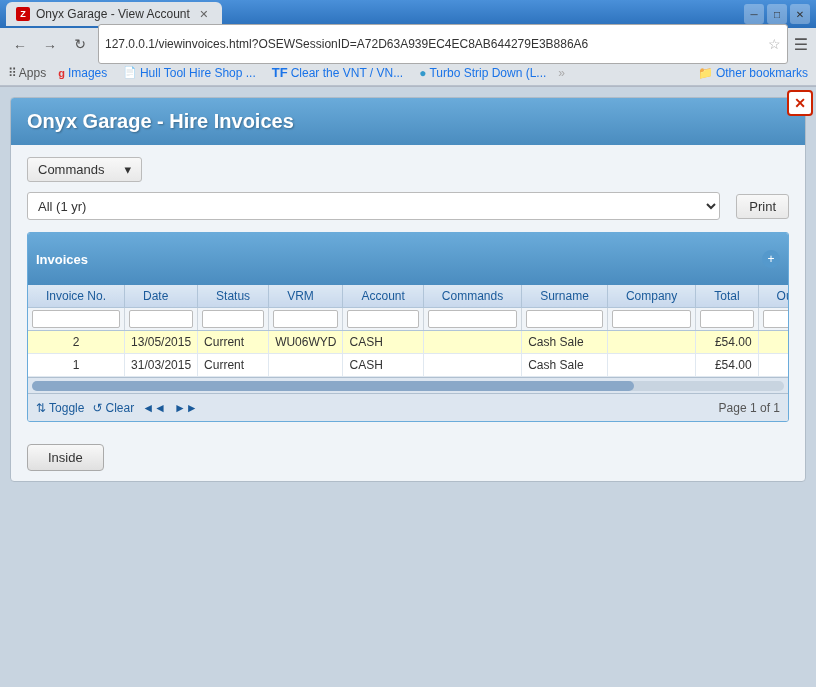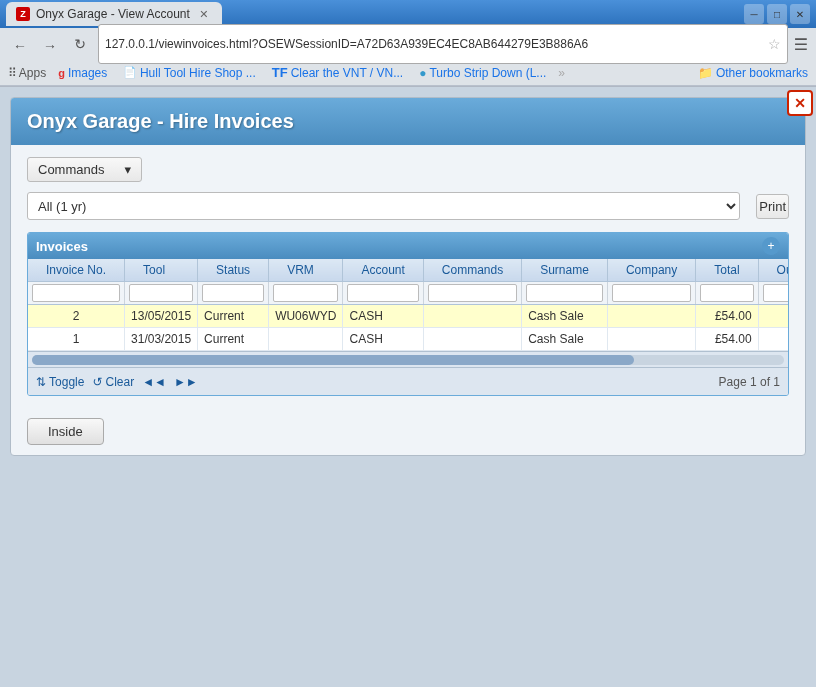--- a/index.html
+++ b/index.html
@@ -241,35 +241,35 @@
       padding: 0 6px;
       background: white;
       font-size: 13px;
       color: #333;
       cursor: pointer;
     }
     .print-btn {
       background: linear-gradient(to bottom, #f8f8f8, #e8e8e8);
       border: 1px solid #bbb;
       border-radius: 3px;
-      padding: 4px 2px;
+      padding: 4px 12px;
       cursor: pointer;
       font-size: 13px;
       color: #333;
     }
 
     
     .invoices-section {
       border: 1px solid #6aabda;
       border-radius: 3px;
       overflow: hidden;
     }
     .invoices-header {
       background: linear-gradient(to bottom, #6aabda, #4a8cbf);
-      padding: 4px 8px;
+      padding: 17px 8px;
       display: flex;
       align-items: center;
       justify-content: space-between;
     }
     .invoices-header-label {
       color: white;
       font-weight: bold;
       font-size: 13px;
     }
     .invoices-expand-btn {
@@ -494,21 +494,21 @@
         <div class="invoices-header">
           <span class="invoices-header-label">Invoices</span>
           <div class="invoices-expand-btn">+</div>
         </div>
 
         <div class="table-wrapper">
           <table>
             <thead>
               <tr>
                 <th>Invoice No.</th>
-                <th>Tool</th>
+                <th>Date</th>
                 <th>Status</th>
                 <th>VRM</th>
                 <th>Account</th>
                 <th>Commands</th>
                 <th>Surname</th>
                 <th>Company</th>
                 <th>Total</th>
                 <th>Outs</th>
               </tr>
               <tr class="filter-row">

